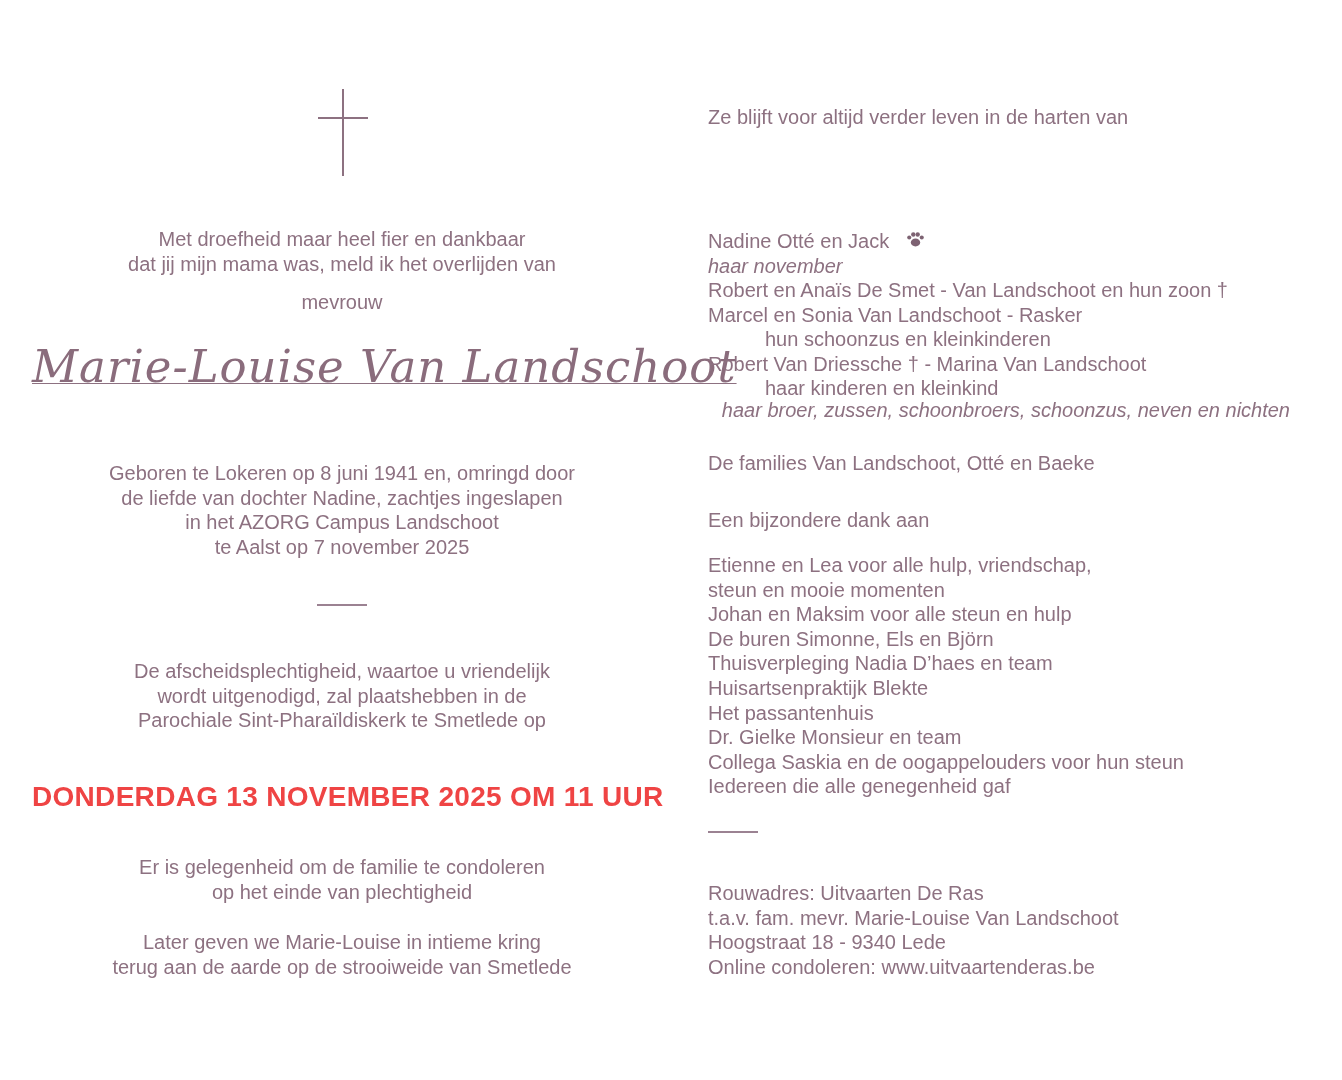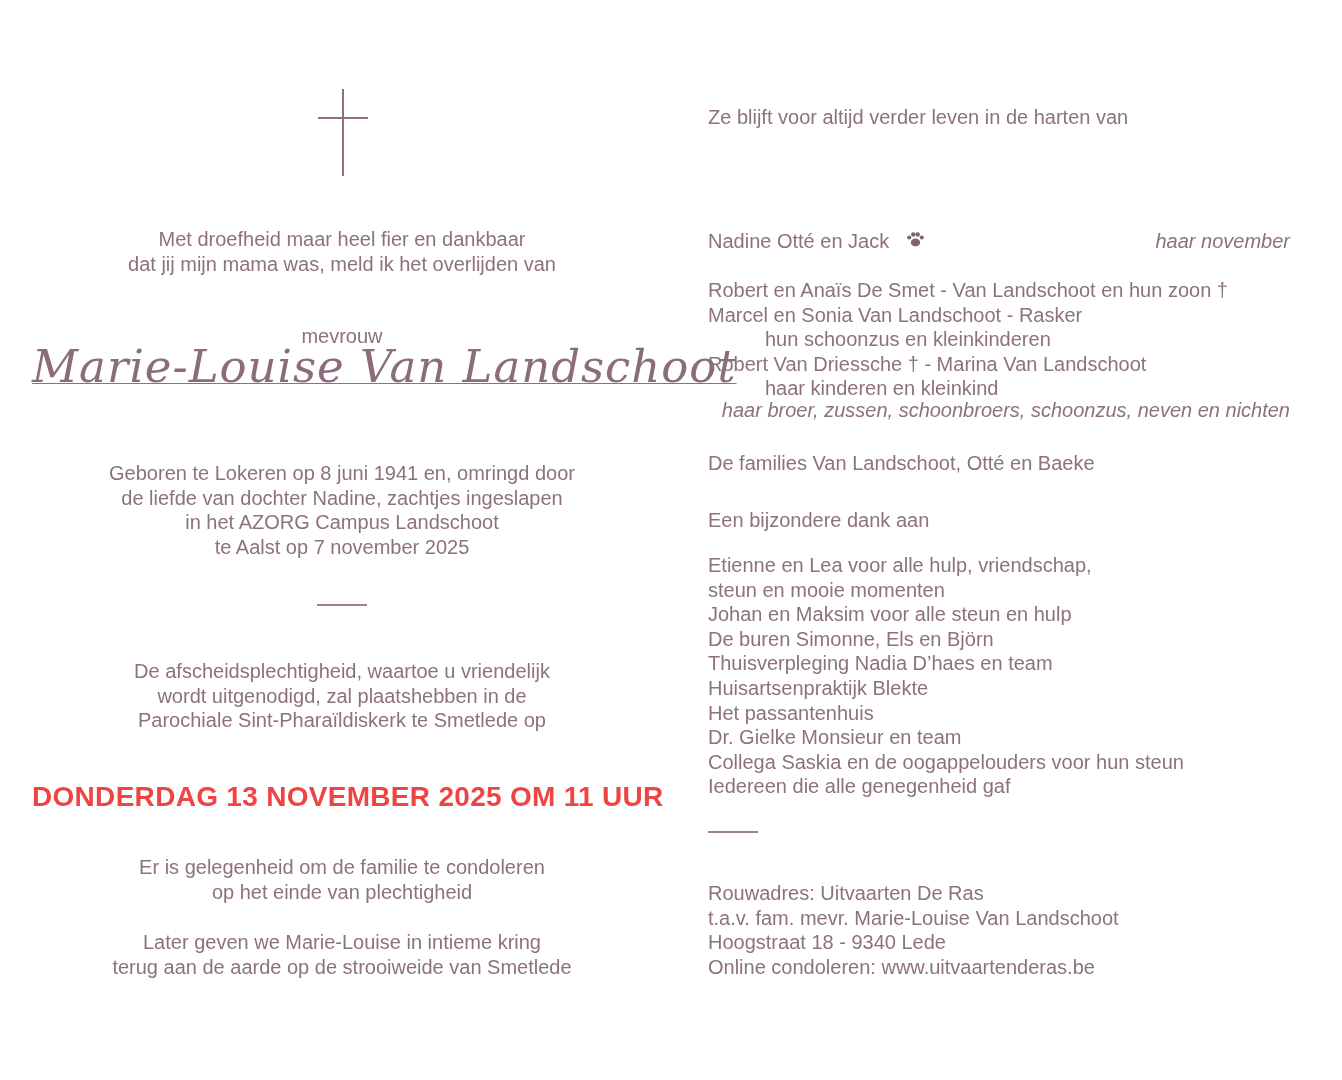--- a/index.html
+++ b/index.html
@@ -9,21 +9,21 @@
     background:#ffffff;
     font-family:"Liberation Sans",sans-serif;
     color:#8d7181;
     overflow:hidden;
   }
   .abs{position:absolute;}
   .center{text-align:center;}
   .line{font-size:20px;line-height:24.6px;white-space:nowrap;}
   .left-col-block{left:32px;width:620px;}
   .right-col-block{left:708px;width:582px;}
-  .salutation{font-size:20px;margin-top:34px;}
+  .salutation{font-size:20px;}
   .deceased-name{
     font-family:"DejaVu Serif",serif;
     font-style:italic;
     font-size:45px;
     letter-spacing:1px;
     color:#8a6c7c;
     white-space:nowrap;
   }
   .date-line{
     font-weight:bold;
@@ -33,21 +33,21 @@
     white-space:nowrap;
   }
   .divider{
     border-top:2px solid #9b8292;
     width:50px;height:0;
   }
   .italic{font-style:italic;}
   .right-align{text-align:right;}
   .indent{padding-left:57px;}
   .daughter-row{
-    display:flex;justify-content:space-between;align-items:flex-end;
+    display:flex;justify-content:space-between;align-items:flex-start;flex-direction:column;
   }
   .daughter-left{display:flex;align-items:center;gap:17px;}
   .paw{display:inline-block;}
   svg.cross line{stroke:#8d7181;stroke-width:2;}
 </style>
 </head>
 <body>
 
 <div class="page">
 

